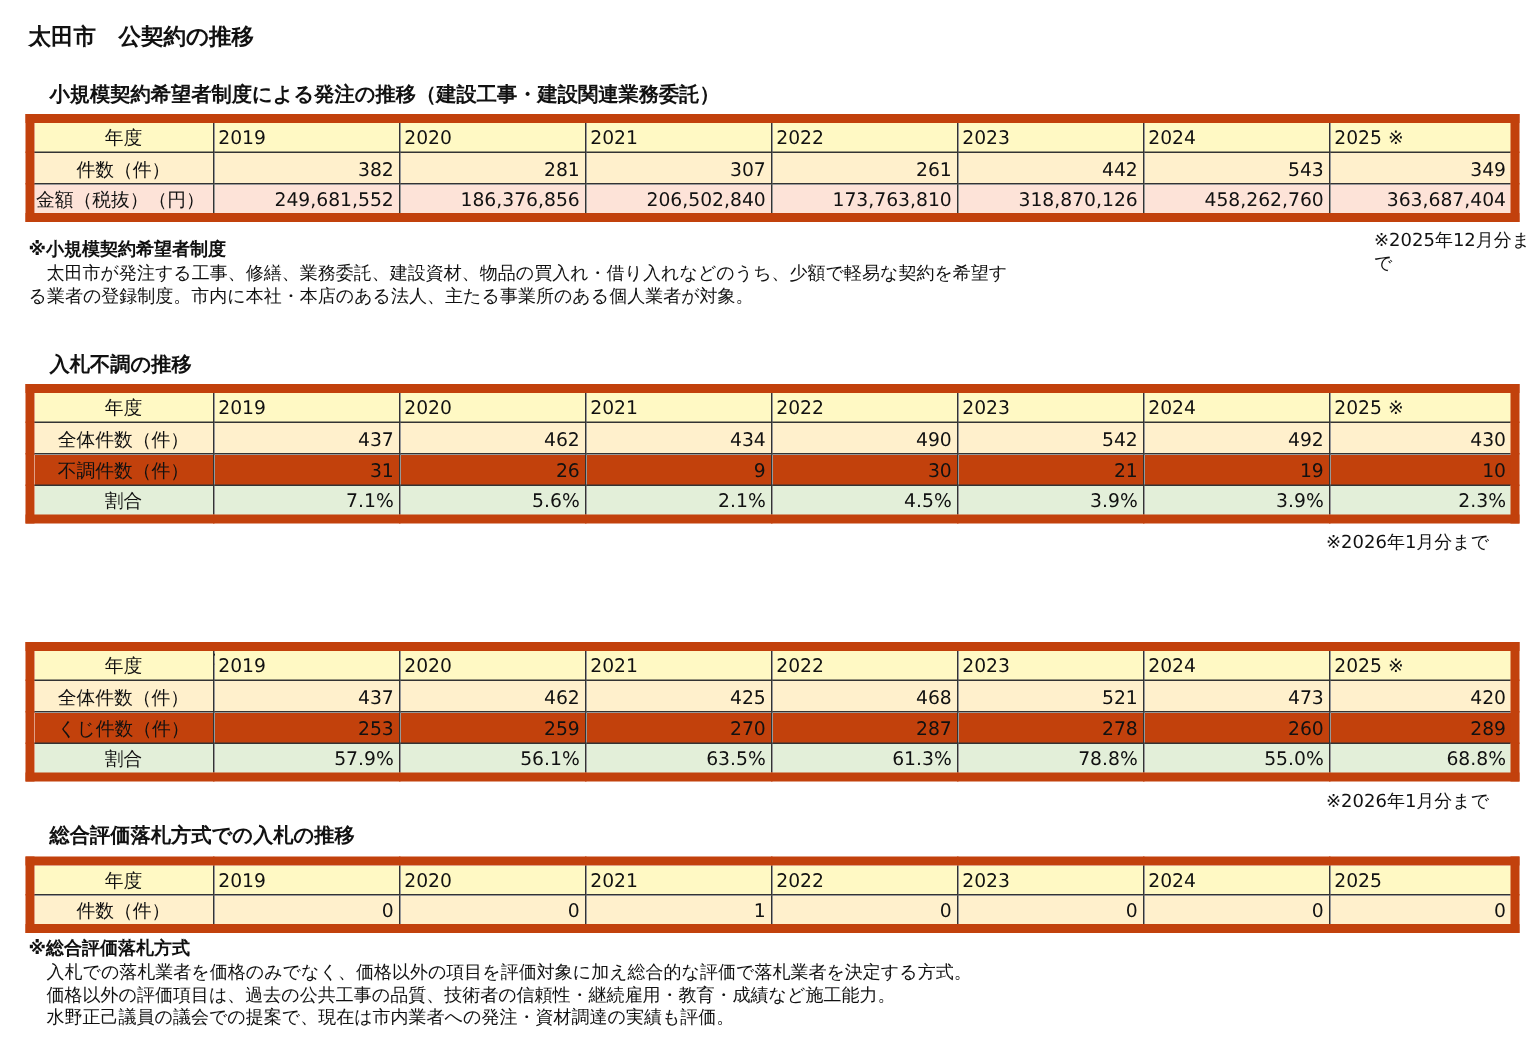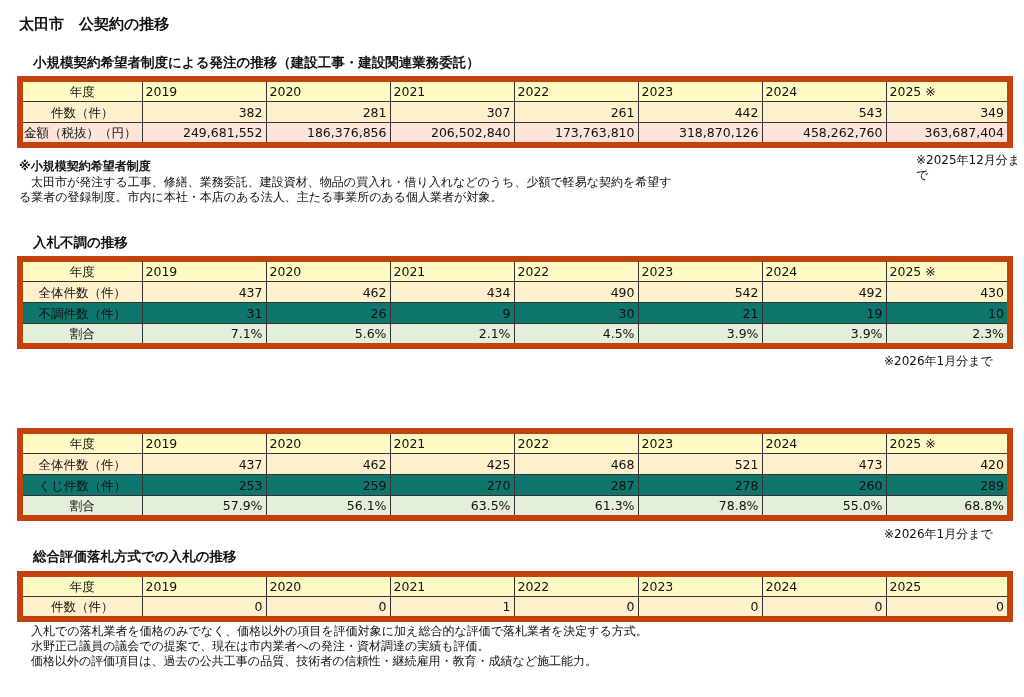--- a/index.html
+++ b/index.html
@@ -21,21 +21,21 @@
       white-space: nowrap; overflow: hidden;
     }
     table.data tr { height: 21px; }
     table.data td.lab { text-align: center; }
     table.data td.hdr { text-align: left; }
     table.data td.num { text-align: right; }
     table.data { border: 6px solid #c2410c; }
     .row-head td { background: #fff9c4; }
     .row-count td { background: #fff0cc; }
     .row-amount td { background: #fde3d8; }
-    .row-sub td { background: #0f766e; }
+    .row-sub td { background: #c2410c; }
     .row-ratio td { background: #e3efd9; }
     .note-title { font-size: 12px; font-weight: bold; white-space: nowrap; }
     .note-body { font-size: 12px; line-height: 15px; white-space: pre; }
     .note-right { font-size: 12px; line-height: 15px; white-space: nowrap; }
     col.c0 { width: 122px; }
     col.cn { width: 124px; }
   </style>
 </head>
 <body>
 
@@ -241,18 +241,19 @@
       <td class="num">0</td>
       <td class="num">1</td>
       <td class="num">0</td>
       <td class="num">0</td>
       <td class="num">0</td>
       <td class="num">0</td>
     </tr>
   </tbody>
     </table>
   <div class="abs" style="left:19px; top:624px;">
+    <div class="note-title">※総合評価落札方式</div>
     <div class="note-body">　入札での落札業者を価格のみでなく、価格以外の項目を評価対象に加え総合的な評価で落札業者を決定する方式。</div>
+    <div class="note-body">　価格以外の評価項目は、過去の公共工事の品質、技術者の信頼性・継続雇用・教育・成績など施工能力。</div>
     <div class="note-body">　水野正己議員の議会での提案で、現在は市内業者への発注・資材調達の実績も評価。</div>
-    <div class="note-body">　価格以外の評価項目は、過去の公共工事の品質、技術者の信頼性・継続雇用・教育・成績など施工能力。</div>
   </div>
 
 </div>
 
 </body></html>

